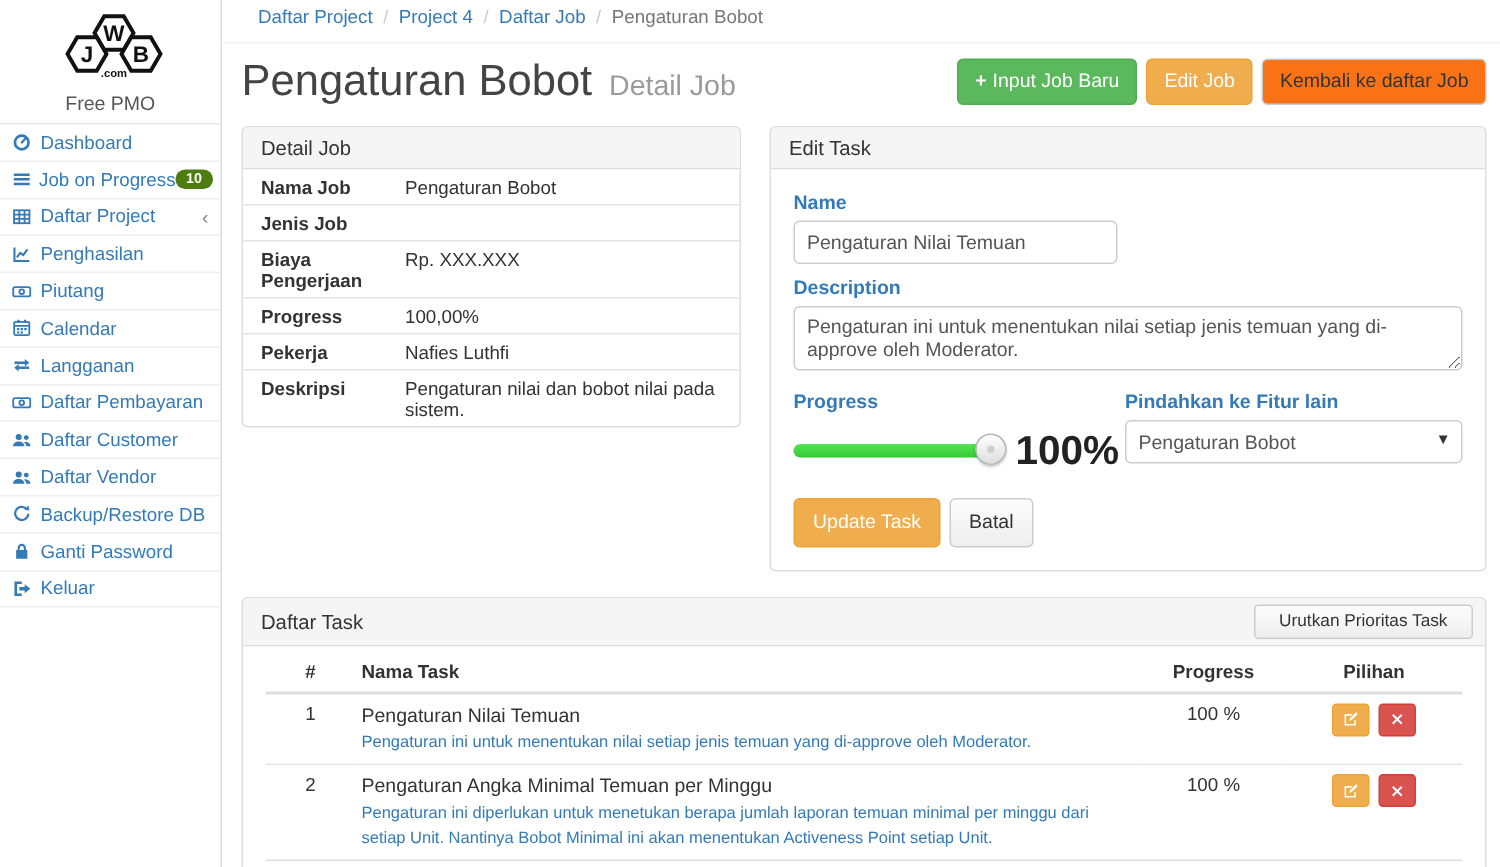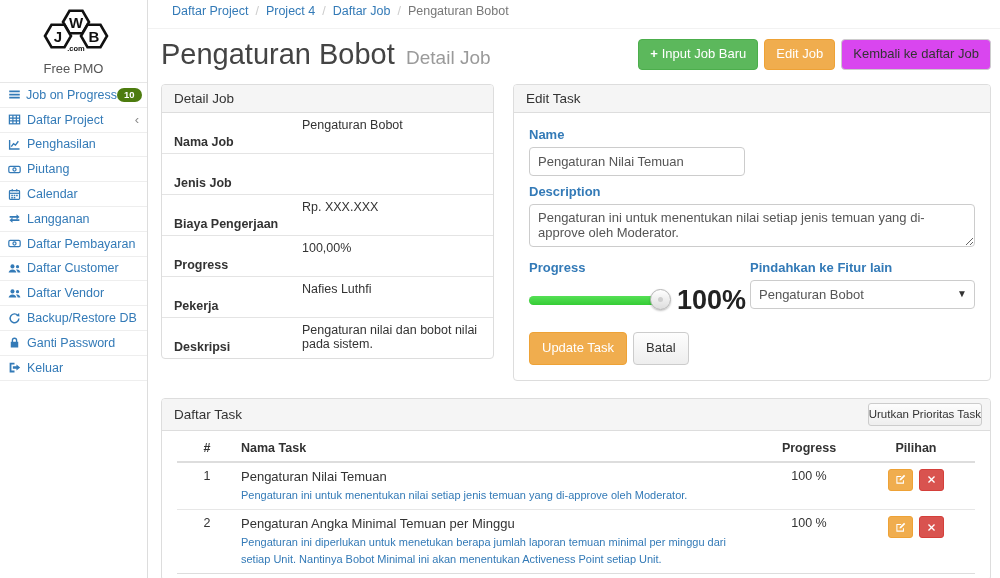--- a/index.html
+++ b/index.html
@@ -33,35 +33,35 @@
 
   .page-head { display:flex; justify-content:space-between; align-items:center; margin:9px 0 13px; }
   .page-title { font-size:29px; font-weight:500; color:#444; }
   .page-subtitle { font-size:19px; color:#9a9a9a; font-weight:400; margin-left:4px; }
   .head-buttons { display:flex; gap:6px; }
 
   .btn { font-family:inherit; font-size:13px; padding:5px 11px; border-radius:4px;
     border:1px solid transparent; cursor:pointer; line-height:1.45; }
   .btn-success { background:#5cb85c; border-color:#4cae4c; color:#fff; }
   .btn-warning { background:#f0ad4e; border-color:#eea236; color:#fff; }
-  .btn-default { background:#d946ef; border-color:#ccc; color:#333; }
+  .btn-default { background:#f97316; border-color:#ccc; color:#333; }
   .btn-default.gray { background:linear-gradient(#fdfdfd,#eee); }
-  .btn-xs { font-size:11.5px; padding:2px 0; border-radius:3px;text-align:center; }
+  .btn-xs { font-size:11.5px; padding:2px 16px; border-radius:3px;text-align:center; }
   .plus-glyph { font-weight:bold; margin-right:4px; }
 
   
   .panels-row { display:flex; gap:19px; align-items:flex-start; }
   .panel { border:1px solid #ddd; border-radius:4px; background:#fff; }
   .panel-heading { background:#f5f5f5; border-bottom:1px solid #ddd; border-radius:3px 3px 0 0;
     padding:6px 12px; font-size:13.5px; color:#333; }
 
   .panel-detail { width:333px; flex-shrink:0; }
   .drow { display:flex; border-bottom:1px solid #e4e4e4; padding:4.5px 12px; font-size:12.5px; }
   .drow:last-child { border-bottom:none; }
-  .dlabel { width:128px; font-weight:bold; flex-shrink:0;margin-top:17px; }
+  .dlabel { width:96px; font-weight:bold; flex-shrink:0; }
   .dval { flex:1; }
 
   .panel-edit { flex:1; }
   .panel-edit .panel-body { padding:6px 15px 15px; }
   .form-label { display:block; color:#337ab7; font-weight:bold; font-size:13px; margin:8px 0 5px; }
   .form-input { width:216px; padding:6px 8px; border:1px solid #ccc; border-radius:4px;
     font-size:13px; color:#555; font-family:inherit; }
   .form-textarea { width:100%; height:43px; padding:5px 8px; border:1px solid #ccc; border-radius:4px;
     font-size:13px; color:#555; font-family:inherit; resize:vertical; }
   .prog-row { display:flex; margin-top:2px; }
@@ -118,20 +118,30 @@
           <polygon points="53,29 59.5,17.8 72.5,17.8 79,29 72.5,40.2 59.5,40.2"></polygon>
         </g>
         <text x="48" y="20.5" text-anchor="middle" font-size="15" font-weight="bold" fill="#111" font-family="Liberation Sans, sans-serif">W</text>
         <text x="30" y="34.5" text-anchor="middle" font-size="15" font-weight="bold" fill="#111" font-family="Liberation Sans, sans-serif">J</text>
         <text x="66" y="34.5" text-anchor="middle" font-size="15" font-weight="bold" fill="#111" font-family="Liberation Sans, sans-serif">B</text>
         <text x="48" y="44" text-anchor="middle" font-size="7.5" font-weight="bold" fill="#111" font-family="Liberation Sans, sans-serif">.com</text>
       </svg>
       <div class="brand">Free PMO</div>
     </div>
     <nav id="side-nav">
+    <a class="nav-item">
+      <span class="nav-icon">
+            <svg viewBox="0 0 16 16">
+              <circle cx="8" cy="8.6" r="5.6" fill="none" stroke="currentColor" stroke-width="2.2"></circle>
+              <path d="M8 8.6L11.3 5.2" stroke="currentColor" stroke-width="1.8" stroke-linecap="round"></path>
+            </svg>
+          </span>
+      <span class="nav-label">Dashboard</span>
+
+    </a>
 
     <a class="nav-item">
       <span class="nav-icon">
             <svg viewBox="0 0 16 16" fill="currentColor">
               <path d="M1.5 3.2h13v2.1h-13zM1.5 7h13v2.1h-13zM1.5 10.8h13v2.1h-13z"></path>
             </svg>
           </span>
       <span class="nav-label">Job on Progress</span>
       <span class="nav-badge">10</span>
 

